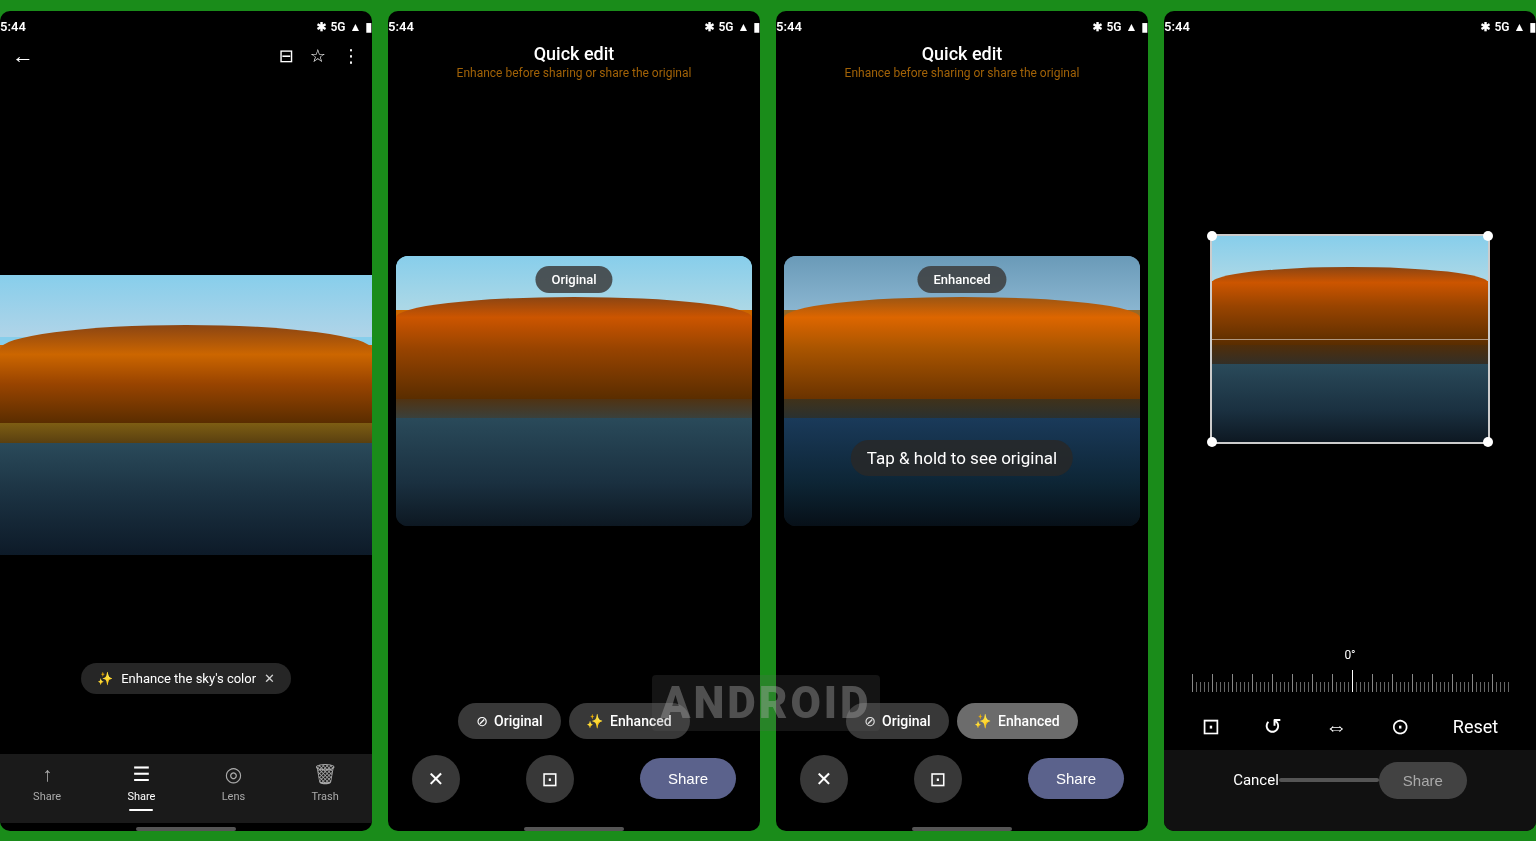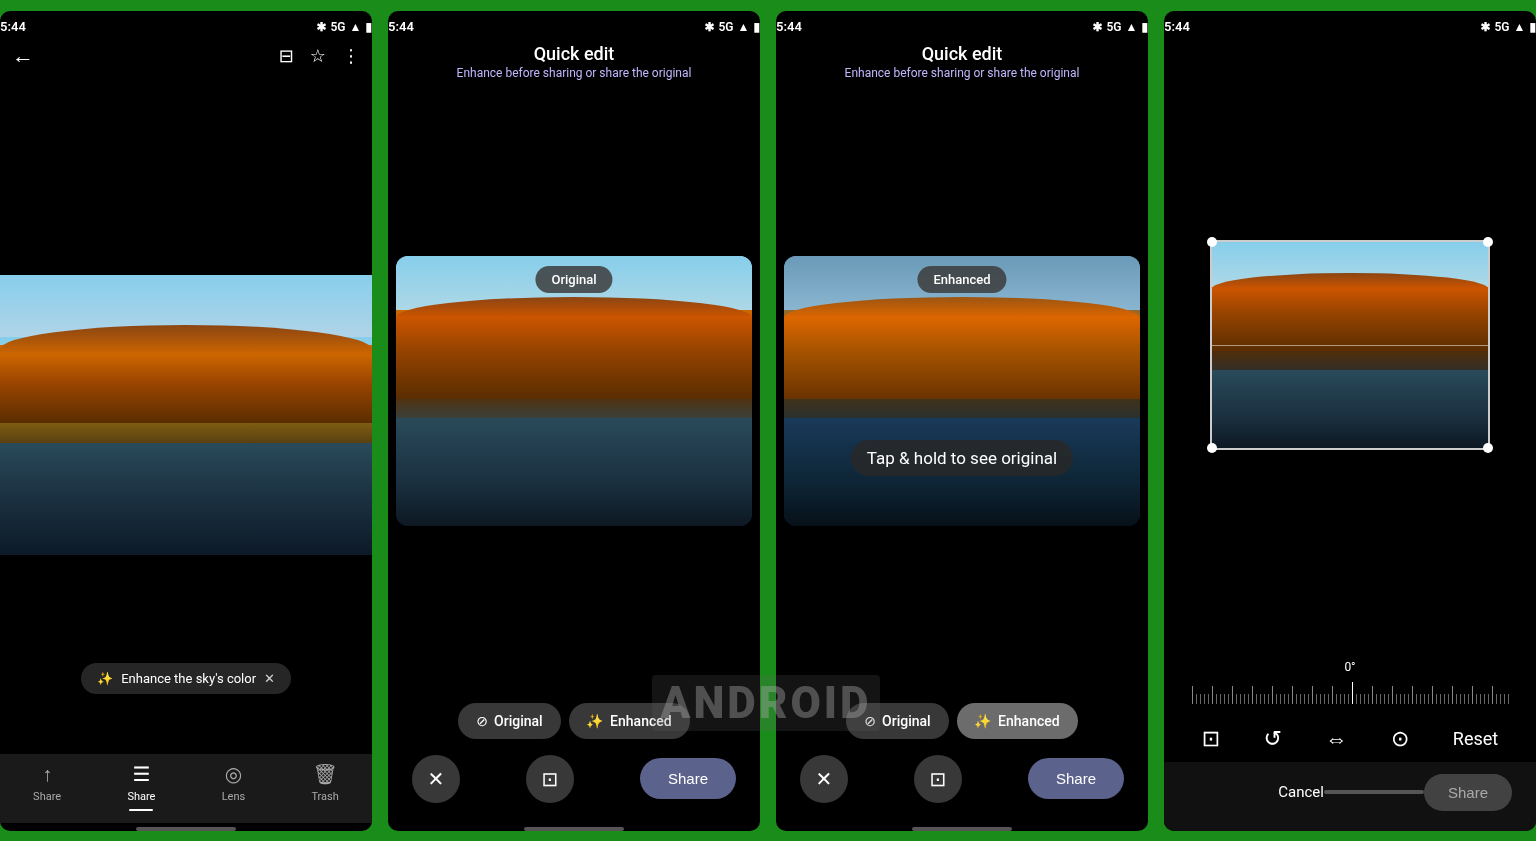--- a/index.html
+++ b/index.html
@@ -150,21 +150,21 @@
       align-items: center;
       padding: 4px 20px 12px;
       color: #fff;
     }
     .s2-header-title {
       font-size: 18px;
       font-weight: 500;
     }
     .s2-header-sub {
       font-size: 12px;
-      color: #c4b5fd;
+      color: #a16207;
       margin-top: 2px;
     }
     .s2-image-container {
       flex: 1;
       display: flex;
       align-items: center;
       justify-content: center;
       padding: 0 8px;
       position: relative;
     }
@@ -376,23 +376,23 @@
       align-items: center;
       justify-content: center;
     }
     .reset-btn {
       color: #fff;
       font-size: 18px;
       cursor: pointer;
     }
     .s4-bottom-bar {
       display: flex;
-      justify-content: flex-end;
-      align-items: center;
-      padding: 12px 24px 20px;
+      justify-content: center;
+      align-items: center;
+      padding: 12px 24px 32px;
       background: #111;
     }
     .cancel-btn {
       color: #fff;
       font-size: 15px;
       cursor: pointer;
     }
     .share-btn-gray {
       background: rgba(100,100,100,0.6);
       color: #aaa;

